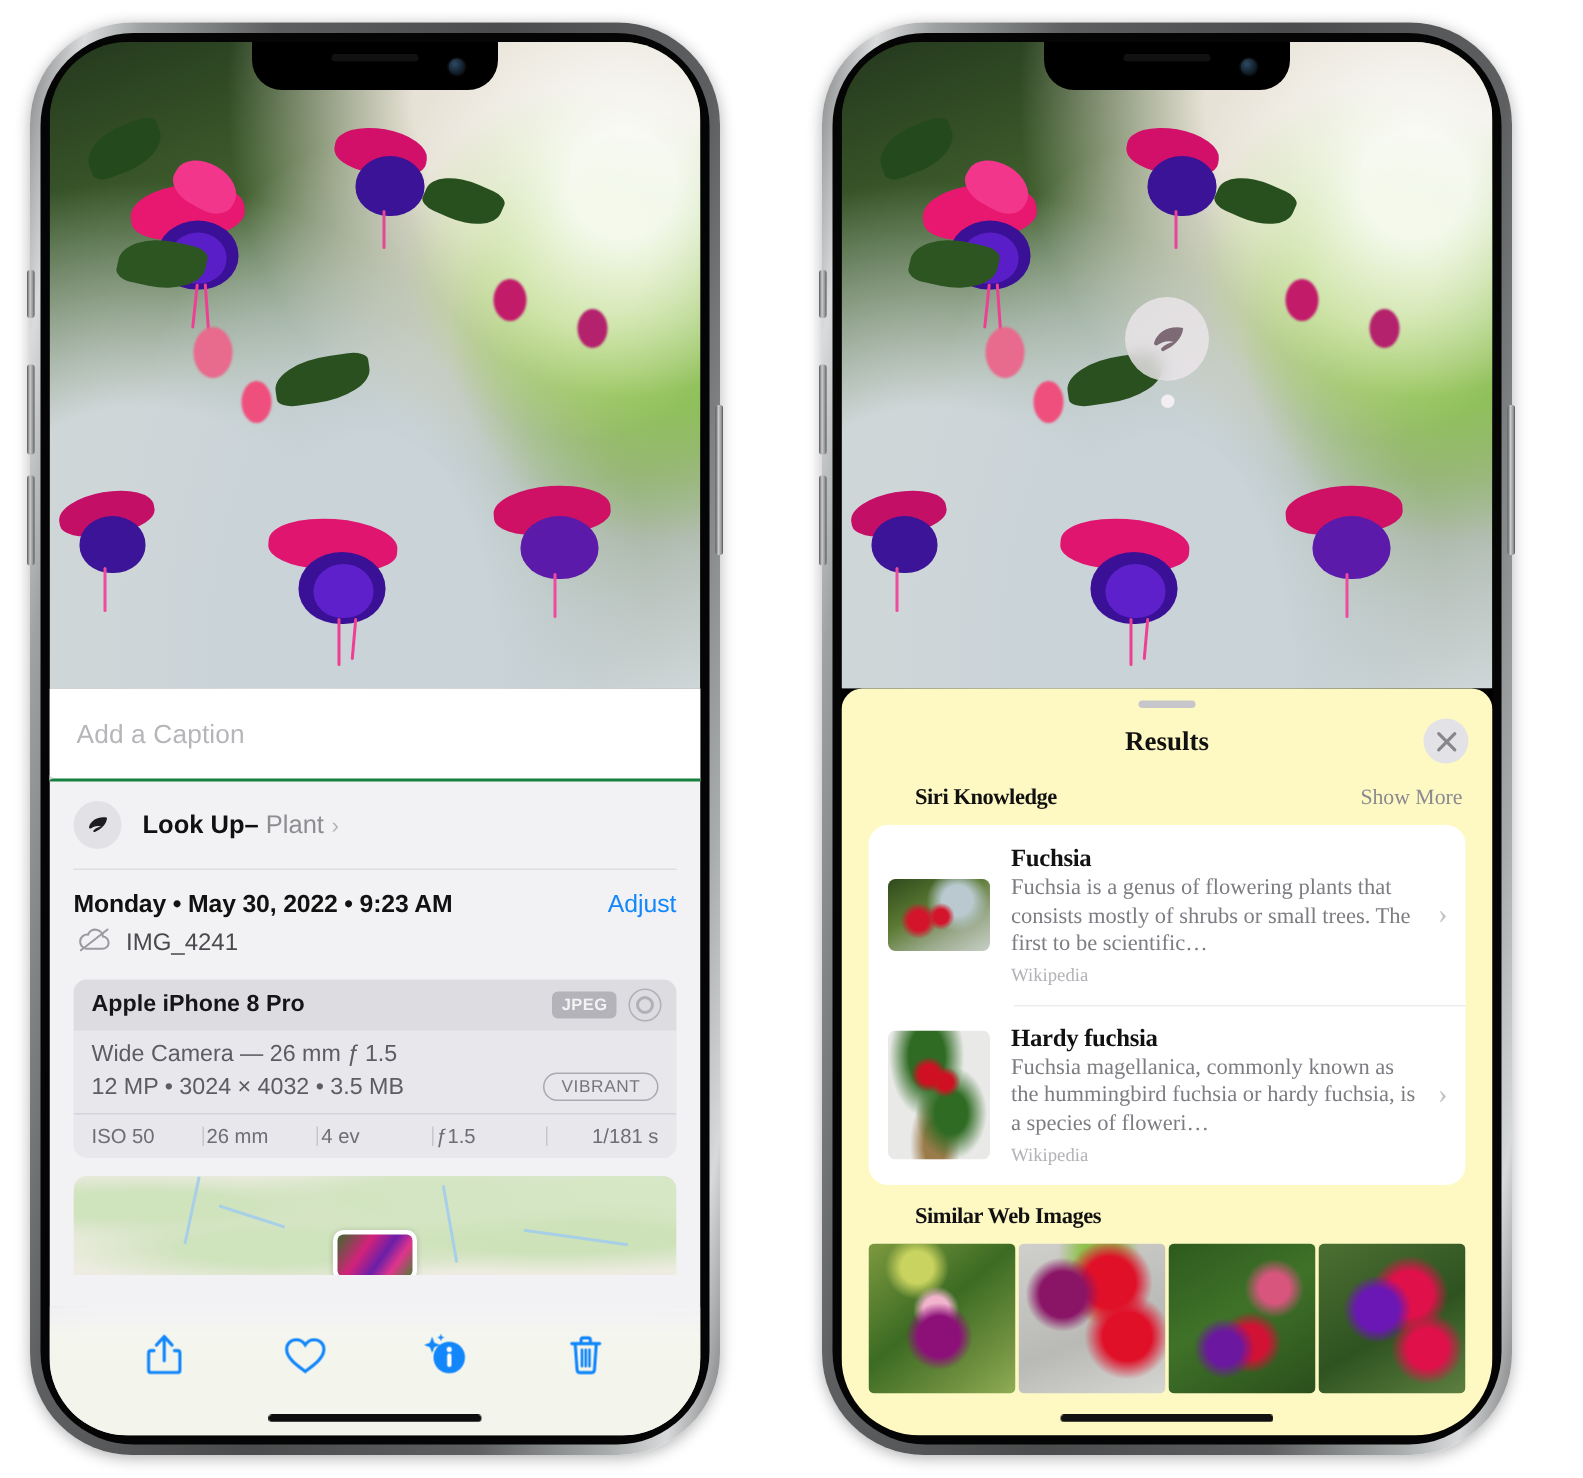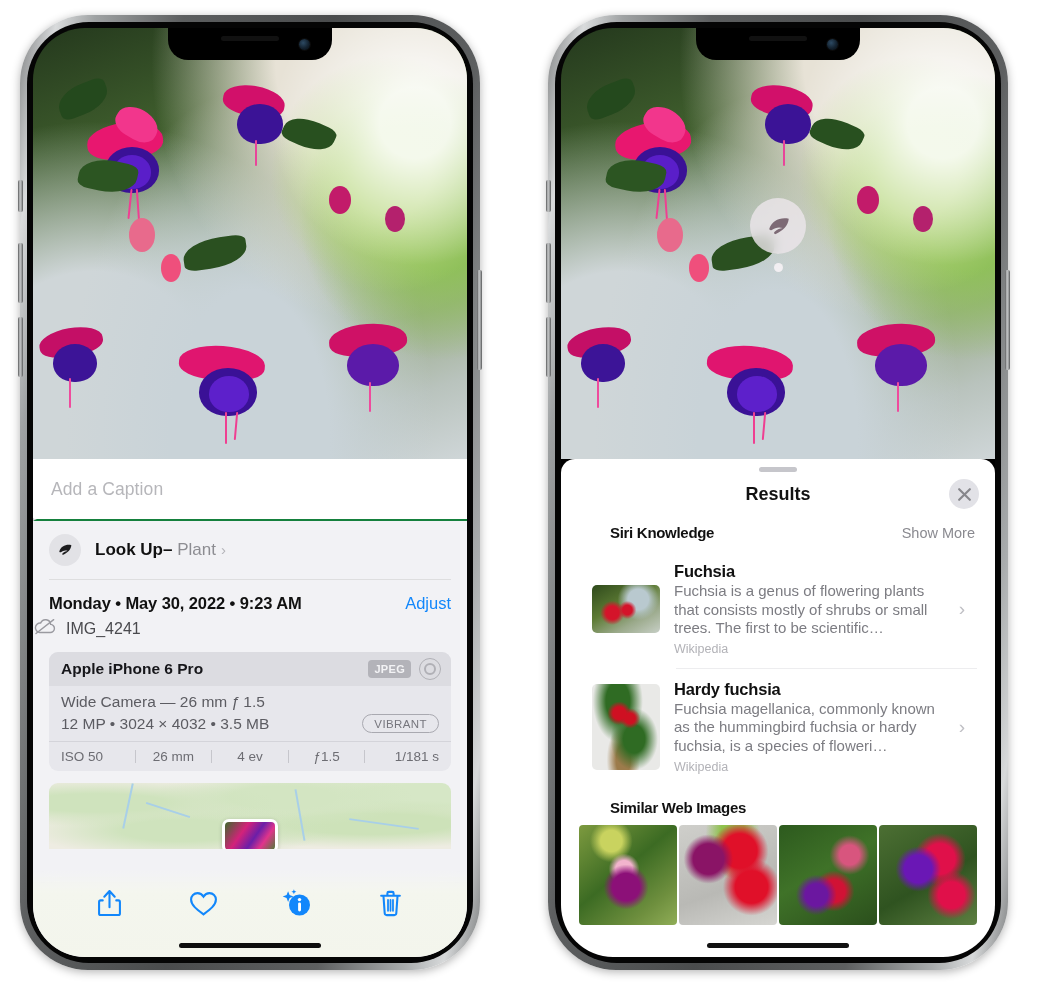--- a/index.html
+++ b/index.html
@@ -72,41 +72,41 @@
   .sp1{left:-8px;top:-9px;font-size:15px;}
   .lookup .txt{margin-left:14px;font-size:17px;color:#111;font-weight:700;}
   .lookup .txt .dash{font-weight:700;}
   .lookup .txt .sub{font-weight:400;color:#8d8d92;}
   .lookup .chev{margin-left:5px;color:#b4b4b9;font-size:15px;font-weight:400;}
   .divider{height:1px;background:#dededf;margin:0 16px;}
 
   .dateRow{padding:14px 16px 2px;display:flex;align-items:baseline;justify-content:space-between;}
   .dateRow .d{font-size:16.5px;font-weight:700;color:#111;letter-spacing:-.1px;}
   .dateRow .adj{font-size:16.5px;color:#1287fb;}
-  .fileRow{display:flex;align-items:center;padding:3px 0 0;gap:9px;}
+  .fileRow{display:flex;align-items:center;padding:3px 18px 0;gap:9px;}
   .fileRow .nm{font-size:16px;color:#4a4a4e;}
 
   .exif{margin:13px 16px 0;border-radius:9px;overflow:hidden;background:#e7e7ec;}
   .exif .hd{display:flex;align-items:center;justify-content:space-between;
             padding:6px 10px 6px 12px;background:#dcdce1;}
   .exif .hd .mdl{font-size:15.5px;font-weight:700;color:#16161a;}
   .exif .hd .rt{display:flex;align-items:center;gap:8px;}
   .badge{background:#b3b3b9;color:#f3f3f5;font-size:11px;font-weight:700;
          padding:3px 6px;border-radius:4px;letter-spacing:.3px;}
   .lens{width:20px;height:20px;border-radius:50%;border:1.6px solid #b0b0b6;
         display:flex;align-items:center;justify-content:center;}
   .lens i{width:8px;height:8px;border-radius:50%;border:2.2px solid #b0b0b6;display:block;}
   .exif .bd{padding:7px 12px 8px;}
   .exif .l1{font-size:15.5px;color:#5c5c62;margin-bottom:3px;}
   .exif .l2{font-size:15.5px;color:#5c5c62;display:flex;align-items:center;justify-content:space-between;}
   .pill{border:1px solid #a9a9b0;color:#76767d;font-size:11.5px;border-radius:11px;
         padding:2.5px 11px;letter-spacing:.4px;}
   .exif .ft{border-top:1px solid #d4d4da;display:flex;align-items:center;
             padding:7px 12px;font-size:13.5px;color:#6d6d73;}
-  .exif .ft span{flex:1;text-align:center;}
+  .exif .ft span{flex:1;text-align:left;}
   .exif .ft span:first-child{text-align:left;}
   .exif .ft span:last-child{text-align:right;}
   .exif .ft .sep{flex:0 0 auto;width:1px;height:13px;background:#c6c6cc;margin:0 2px;}
 
   .map{margin:12px 16px 0;height:66px;border-radius:9px 9px 0 0;overflow:hidden;position:relative;
        background:
          radial-gradient(ellipse at 12% 30%,#cfe3bd 0 14%,rgba(207,227,189,0) 36%),
          radial-gradient(ellipse at 33% 72%,#cfe3bd 0 16%,rgba(207,227,189,0) 40%),
          radial-gradient(ellipse at 58% 22%,#d3e5c2 0 16%,rgba(211,229,194,0) 40%),
          radial-gradient(ellipse at 80% 62%,#cde2b9 0 18%,rgba(205,226,185,0) 42%),
@@ -121,22 +121,22 @@
 
   .toolbar{position:absolute;left:0;right:0;bottom:0;height:86px;
       background:linear-gradient(180deg,rgba(242,242,245,.72) 0%,#f4f6ee 26%,#f3f5ec 100%);
       backdrop-filter:blur(12px);display:flex;align-items:flex-start;
       padding:12px 30px 0;box-sizing:border-box;}
   .tb{flex:1;display:flex;justify-content:center;align-items:center;height:40px;}
   .home{position:absolute;left:50%;transform:translateX(-50%);bottom:9px;
         width:142px;height:5px;border-radius:3px;background:#0d0d0d;}
 
   
-  .sheetR{position:absolute;left:0;right:0;top:431px;bottom:0;background:#ffffff;
-          border-radius:14px 14px 0 0;overflow:hidden;}
+  .sheetR{position:absolute;left:0;right:0;top:431px;bottom:0;background:#fef9c3;
+          border-radius:14px 14px 0 0;overflow:hidden;font-family:Liberation Serif, serif;}
   .grab{width:38px;height:5px;border-radius:3px;background:#c6c6cb;margin:8px auto 0;}
   .rHead{position:relative;height:44px;display:flex;align-items:center;justify-content:center;}
   .rHead .ttl{font-size:18px;font-weight:700;color:#111;}
   .closeBtn{position:absolute;right:16px;top:50%;transform:translateY(-50%);
         width:30px;height:30px;border-radius:50%;background:#e2e2e7;
         display:flex;align-items:center;justify-content:center;}
   .secRow{display:flex;align-items:baseline;justify-content:space-between;padding:8px 20px 9px;}
   .secRow .h{font-size:15px;font-weight:700;color:#111;letter-spacing:-.3px;margin-left:29px;}
   .secRow .more{font-size:14.5px;color:#8a8a90;}
   .card{margin:0 18px;background:#fff;border-radius:13px;overflow:hidden;}
@@ -288,21 +288,21 @@
           <svg width="24" height="17" viewBox="0 0 26 18" aria-hidden="true">
             <path d="M7.2 15.5h11.3a4.4 4.4 0 0 0 .6-8.8A5.6 5.6 0 0 0 8.3 5.3 4.6 4.6 0 0 0 7.2 15.5z" fill="none" stroke="#9a9aa0" stroke-width="1.5"></path>
             <line x1="3.2" y1="16.6" x2="22.4" y2="1.6" stroke="#9a9aa0" stroke-width="1.5" stroke-linecap="round"></line>
           </svg>
         </span>
         <span class="nm">IMG_4241</span>
       </div>
 
       <div class="exif">
         <div class="hd">
-          <span class="mdl">Apple iPhone 6 Pro</span>
+          <span class="mdl">Apple iPhone 8 Pro</span>
           <span class="rt">
             <span class="badge">JPEG</span>
             <span class="lens">
                 <i></i>
               </span>
           </span>
         </div>
         <div class="bd">
           <div class="l1">Wide Camera — 26 mm ƒ 1.5</div>
           <div class="l2">

